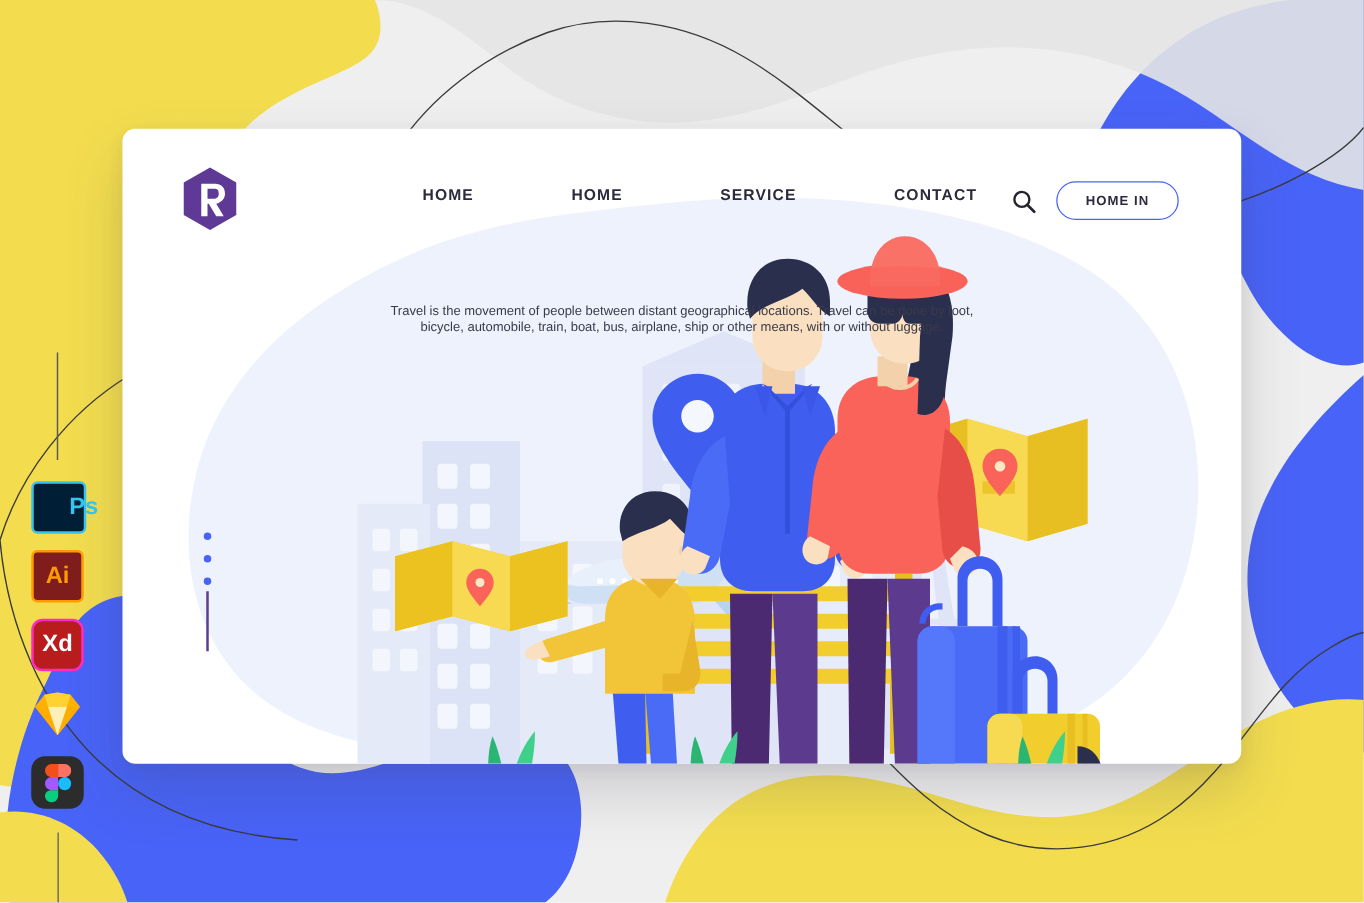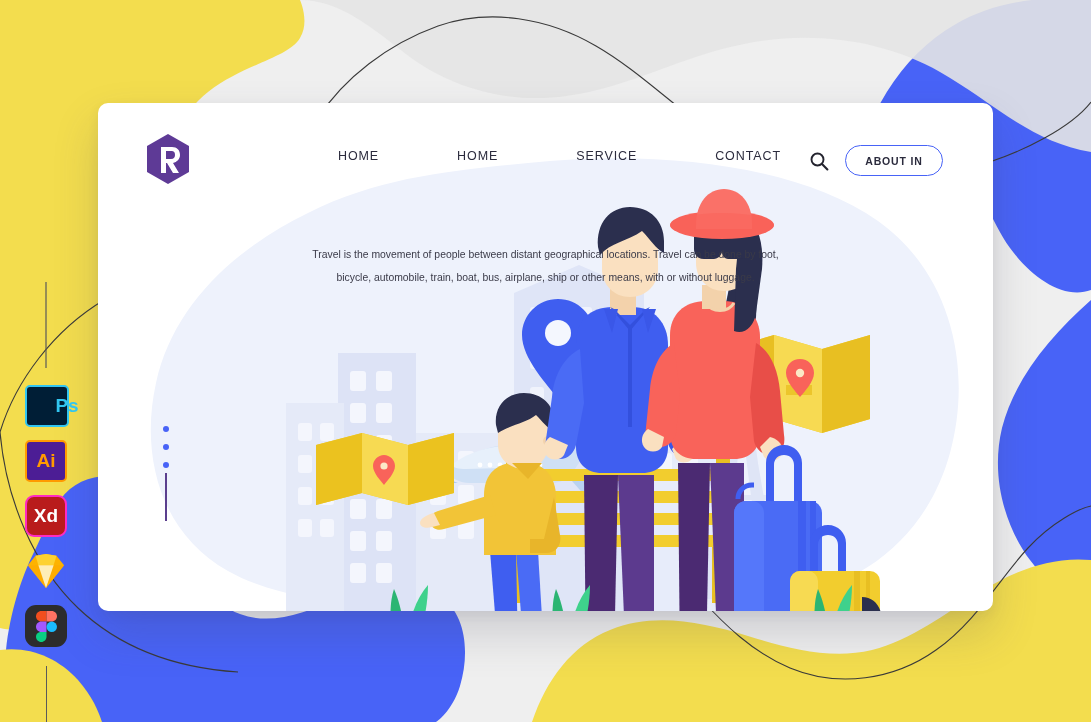--- a/index.html
+++ b/index.html
@@ -24,57 +24,57 @@
   
   .nav{
     position:absolute;left:0;top:0;width:100%;height:112px;
     display:flex;align-items:center;z-index:30;
   }
   .logo{position:absolute;left:47px;top:30px;width:46px;height:52px;}
   .nav-links{
     position:absolute;left:240px;top:46px;display:flex;align-items:center;
   }
   .nav-link{
-    font-size:12.5px;font-weight:normal;letter-spacing:.9px;color:#2b2b3d;
+    font-size:12.5px;font-weight:bold;letter-spacing:.9px;color:#2b2b3d;
     margin-right:78px;cursor:pointer;white-space:nowrap;
   }
   .nav-link:last-child{margin-right:16px;}
   .nav-right{position:absolute;right:50px;top:42px;display:flex;align-items:center;gap:16px;}
   .search-icon{width:20px;height:20px;cursor:pointer;display:block;}
   .signin-btn{
     width:96px;height:29px;border-radius:16px;border:1.6px solid #4863f7;
     display:flex;align-items:center;justify-content:center;background:#fff;
     font-size:10.5px;font-weight:bold;letter-spacing:.85px;color:#2b2b3d;cursor:pointer;
   }
 
   
   .headline{
     position:absolute;left:0;right:0;top:80px;text-align:center;z-index:25;
     font-size:42px;font-weight:bold;color:#3b63f0;letter-spacing:-0.4px;
   }
   .subtext{
     position:absolute;left:50%;transform:translateX(-50%);top:140px;width:470px;
-    text-align:center;font-size:10.4px;line-height:23px;color:#3a3a48;z-index:25;
+    text-align:center;font-size:10.4px;line-height:13px;color:#3a3a48;z-index:25;
   }
 
   
   .dots{position:absolute;left:65px;top:323px;z-index:26;}
   .dot{width:6px;height:6px;border-radius:50%;background:#4863f7;margin-bottom:12px;}
   .vline{position:absolute;left:67px;top:370px;width:2px;height:48px;background:#5b3f8e;z-index:26;}
 
   
   .illus{position:absolute;left:0;top:0;width:895px;height:508px;z-index:10;}
 
   
   .app-rail{position:absolute;left:25px;top:385px;z-index:60;}
   .app-icon{width:42px;height:42px;margin-bottom:13px;position:relative;cursor:pointer;}
   .ico-ps{background:#001e36;border:2.5px solid #31c5f0;border-radius:5px;
     display:flex;align-items:center;justify-content:center;
     color:#31c5f0;font-size:19px;font-weight:bold;box-sizing:border-box;padding-left:40px;}
-  .ico-ai{background:#4c1d95;border:2.5px solid #ff9a00;border-radius:5px;
+  .ico-ai{background:#7f1d1d;border:2.5px solid #ff9a00;border-radius:5px;
     display:flex;align-items:center;justify-content:center;
     color:#ff9a00;font-size:19px;font-weight:bold;box-sizing:border-box;margin-top:12px;}
   .ico-xd{background:#b91c1c;border:2.5px solid #ff2bc2;border-radius:9px;
     display:flex;align-items:center;justify-content:center;
     color:#ffffff;font-size:19px;font-weight:bold;box-sizing:border-box;}
   .ico-figma{background:#2c2c2c;border-radius:11px;display:flex;align-items:center;justify-content:center;}
   .ico-sketch{display:flex;align-items:center;justify-content:center;}
 
   
   .rail-line{position:absolute;left:46px;top:666px;width:1.2px;height:56px;background:#5a5a5a;z-index:5;}
@@ -463,21 +463,21 @@
           <div class="nav-link">HOME</div>
           <div class="nav-link">SERVICE</div>
           <div class="nav-link">CONTACT</div>
         </div>
 
         <div class="nav-right">
           <svg class="search-icon" viewBox="0 0 20 20">
             <circle cx="8.5" cy="8.5" r="6" fill="none" stroke="#24242f" stroke-width="1.9"></circle>
             <line x1="13" y1="13" x2="18.4" y2="18.4" stroke="#24242f" stroke-width="2.1" stroke-linecap="round"></line>
           </svg>
-          <div class="signin-btn">ABOUT IN</div>
+          <div class="signin-btn">HOME IN</div>
         </div>
 
       </div>
     </div>
   </div>
 
   <div class="app-rail">
 
     <div class="app-icon ico-ps">
       <span>Ps</span>

